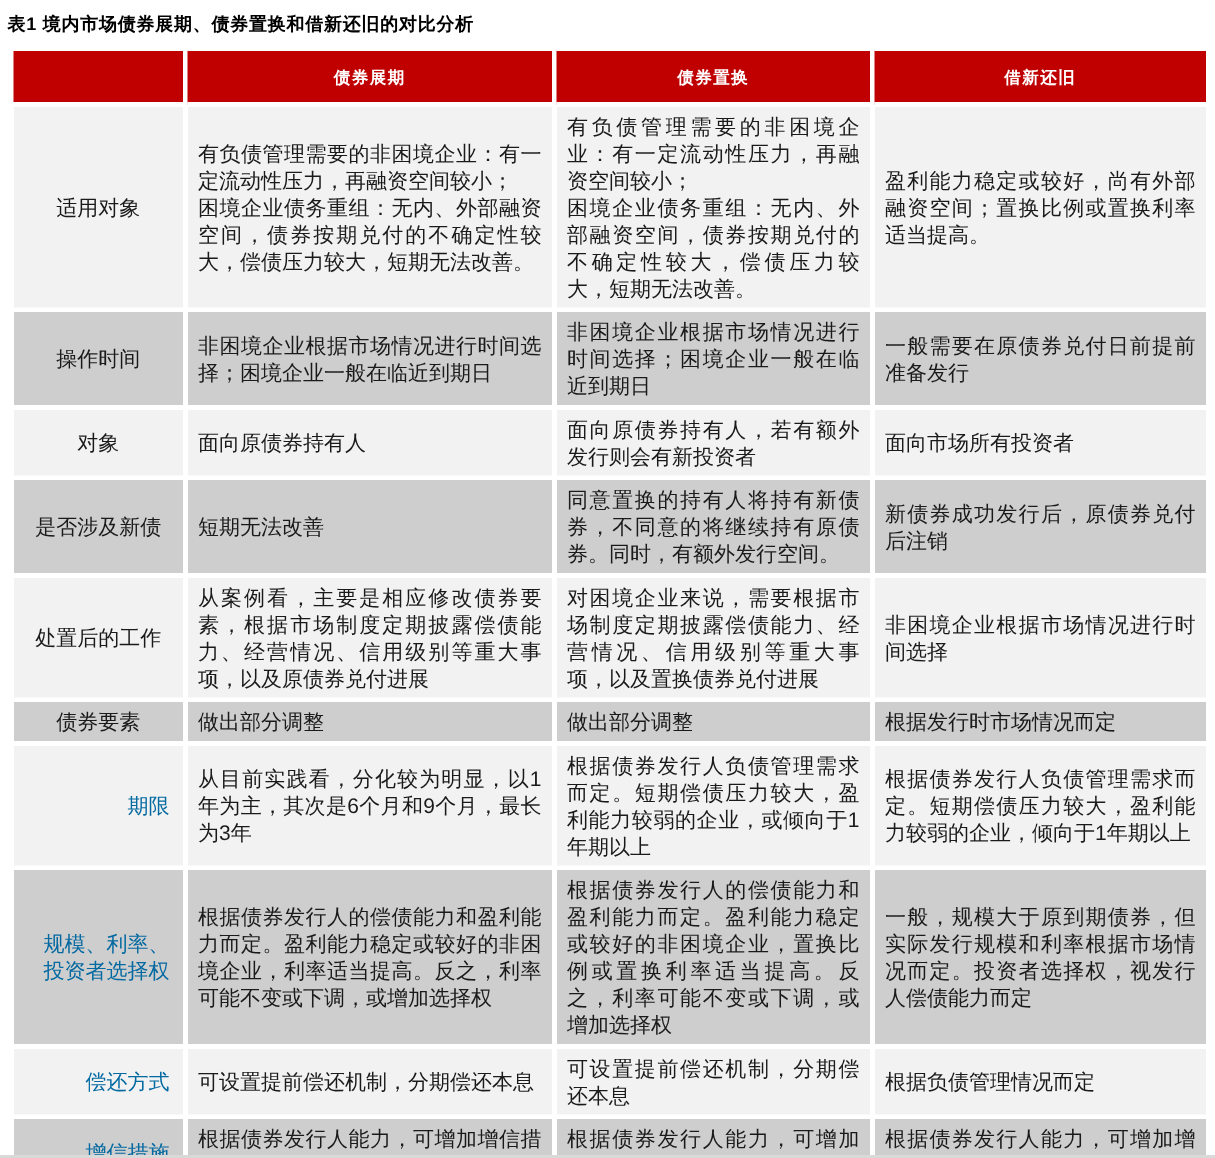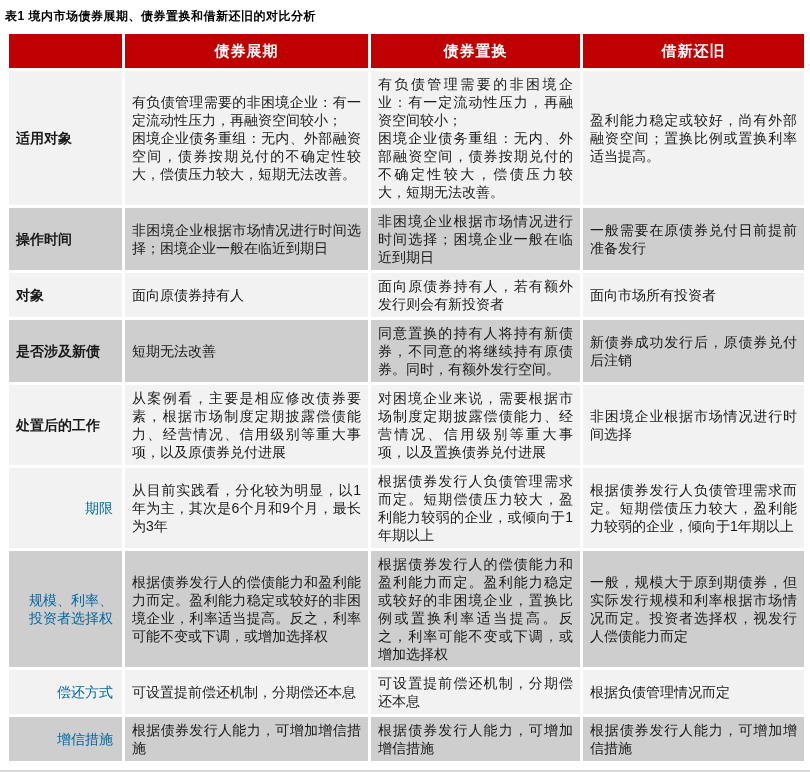--- a/index.html
+++ b/index.html
@@ -11,32 +11,32 @@
   .page-title {
     font-size:12px; font-weight:bold; color:#000;
     padding:8px 6px 6px 5px; letter-spacing:0.5px;
   }
   table.cmp {
     border-collapse:collapse; table-layout:fixed;
     width:798px; margin-left:6px;
   }
   table.cmp th {
     background:var(--accent,#c00000); color:#fff;
-    font-size:15px; font-weight:bold; text-align:center;
+    font-size:11px; font-weight:bold; text-align:center;
     height:34px; border:3px solid var(--bw,#fff); padding:0 4px;
     letter-spacing:1px;
   }
   table.cmp td {
     border:3px solid var(--bw,#fff);
     font-size:14px; line-height:18px; color:#1a1a1a;
     vertical-align:middle; padding:4px 7px;
     word-break:break-all; overflow:hidden;
   }
   td.cell-body { text-align:justify; white-space:pre-wrap; }
-  td.row-label { font-weight:bold; color:#000; white-space:pre-wrap; padding:4px 5px; }
+  td.row-label { font-weight:normal; color:#000; text-align:center; white-space:pre-wrap; padding:4px 5px; }
   td.row-label.sub { font-weight:normal; color:#0369a1; text-align:right; padding-right:9px; }
   tr.light td { background:var(--light,#f2f2f2); }
   tr.dark  td { background:var(--dark,#cfcece); }
   .bottom-rule {
     position:absolute; left:0; bottom:0; width:810px; height:0;
     border-top:2px solid #d9d9d9;
   }
 </style>
 </head>
 <body>
@@ -84,20 +84,26 @@
       <td class="cell-body">短期无法改善</td>
       <td class="cell-body">同意置换的持有人将持有新债券，不同意的将继续持有原债券。同时，有额外发行空间。</td>
       <td class="cell-body">新债券成功发行后，原债券兑付后注销</td>
     </tr>
     <tr class="light">
       <td class="row-label">处置后的工作</td>
       <td class="cell-body">从案例看，主要是相应修改债券要素，根据市场制度定期披露偿债能力、经营情况、信用级别等重大事项，以及原债券兑付进展</td>
       <td class="cell-body">对困境企业来说，需要根据市场制度定期披露偿债能力、经营情况、信用级别等重大事项，以及置换债券兑付进展</td>
       <td class="cell-body">非困境企业根据市场情况进行时间选择</td>
     </tr>
+    <tr class="dark">
+      <td class="row-label">债券要素</td>
+      <td class="cell-body">做出部分调整</td>
+      <td class="cell-body">做出部分调整</td>
+      <td class="cell-body">根据发行时市场情况而定</td>
+    </tr>
     <tr class="light">
       <td class="row-label sub">期限</td>
       <td class="cell-body">从目前实践看，分化较为明显，以1年为主，其次是6个月和9个月，最长为3年</td>
       <td class="cell-body">根据债券发行人负债管理需求而定。短期偿债压力较大，盈利能力较弱的企业，或倾向于1年期以上</td>
       <td class="cell-body">根据债券发行人负债管理需求而定。短期偿债压力较大，盈利能力较弱的企业，倾向于1年期以上</td>
     </tr>
     <tr class="dark">
       <td class="row-label sub">规模、利率、
 投资者选择权</td>
       <td class="cell-body">根据债券发行人的偿债能力和盈利能力而定。盈利能力稳定或较好的非困境企业，利率适当提高。反之，利率可能不变或下调，或增加选择权</td>

